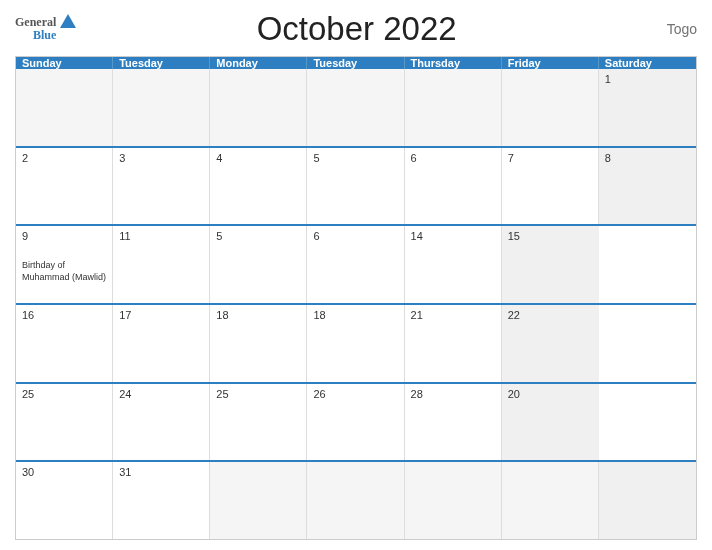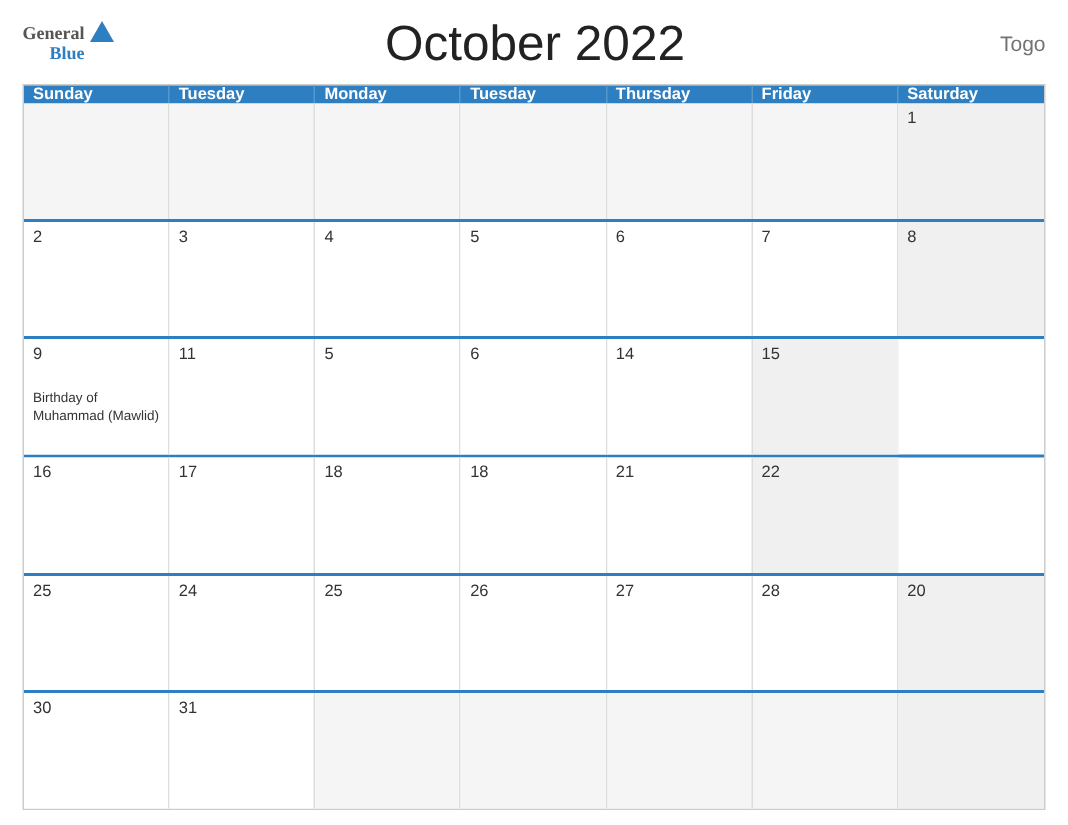--- a/index.html
+++ b/index.html
@@ -226,23 +226,20 @@
           <div class="day-cell">
             <span class="day-number">24</span>
           </div>
           <div class="day-cell">
             <span class="day-number">25</span>
           </div>
           <div class="day-cell">
             <span class="day-number">26</span>
           </div>
           <div class="day-cell">
-            <span class="day-number">27</span>
-          </div>
-          <div class="day-cell">
             <span class="day-number">28</span>
           </div>
           <div class="day-cell saturday">
             <span class="day-number">20</span>
           </div>
         </div>
         <div class="week">
           <div class="day-cell">
             <span class="day-number">30</span>
           </div>

